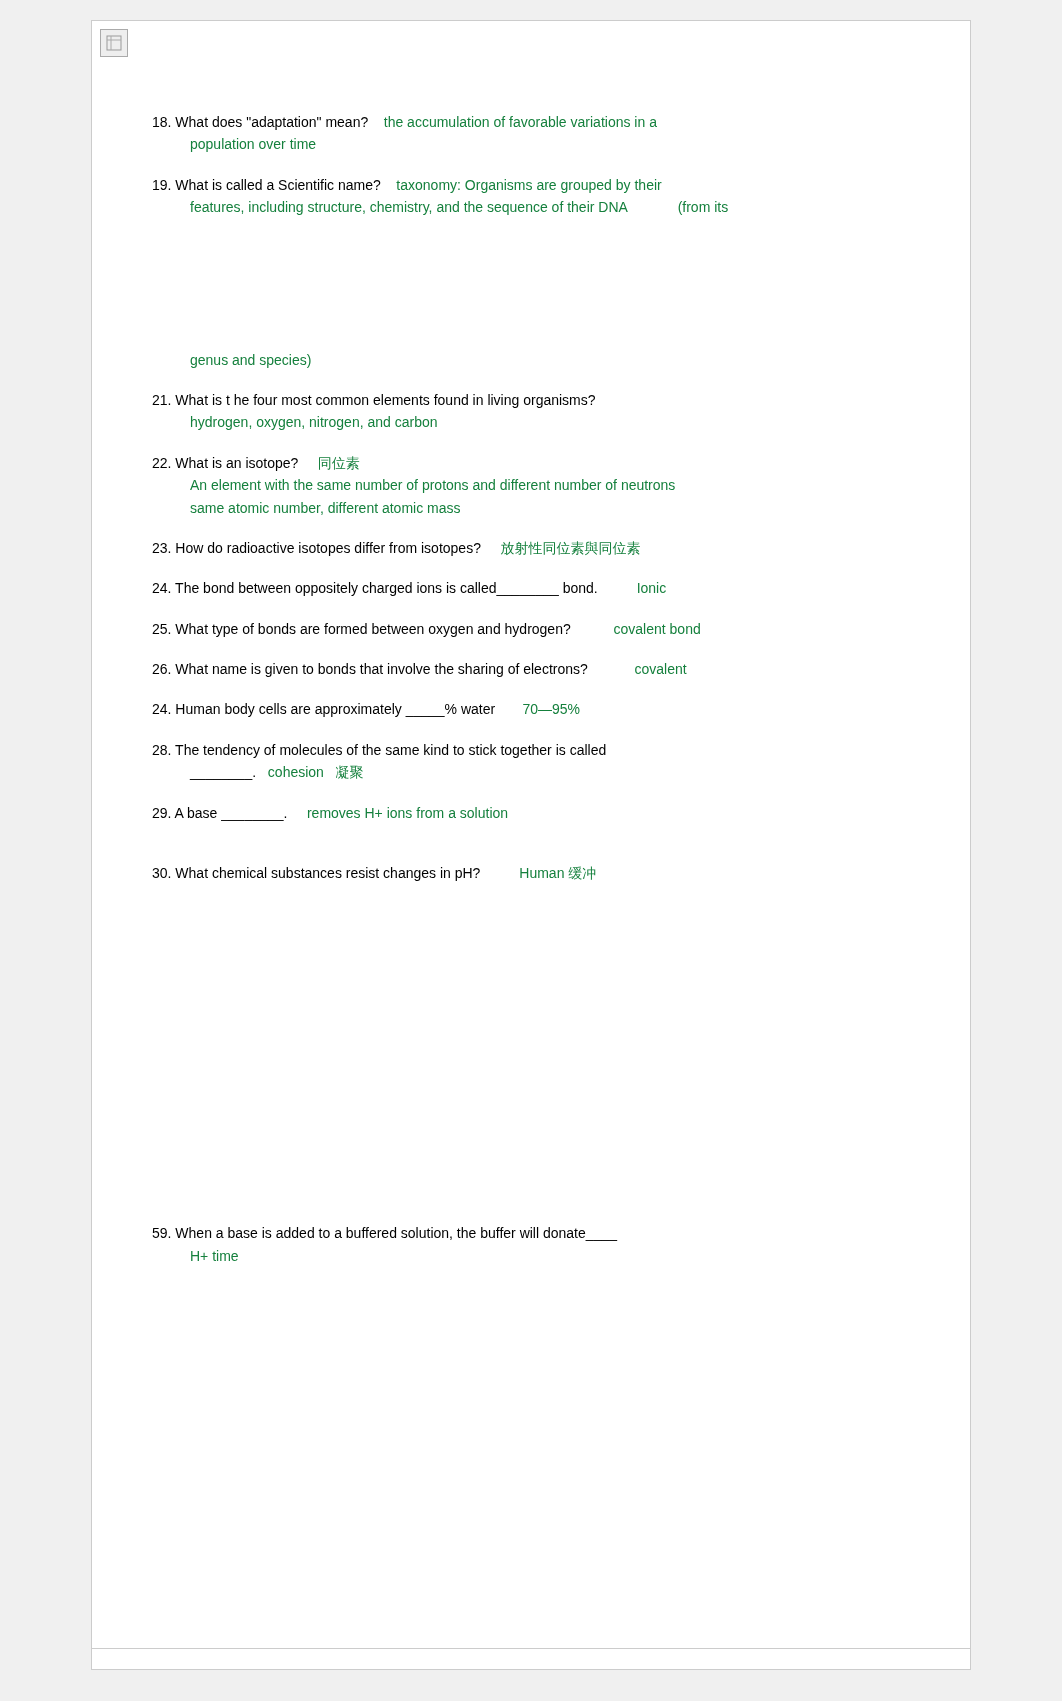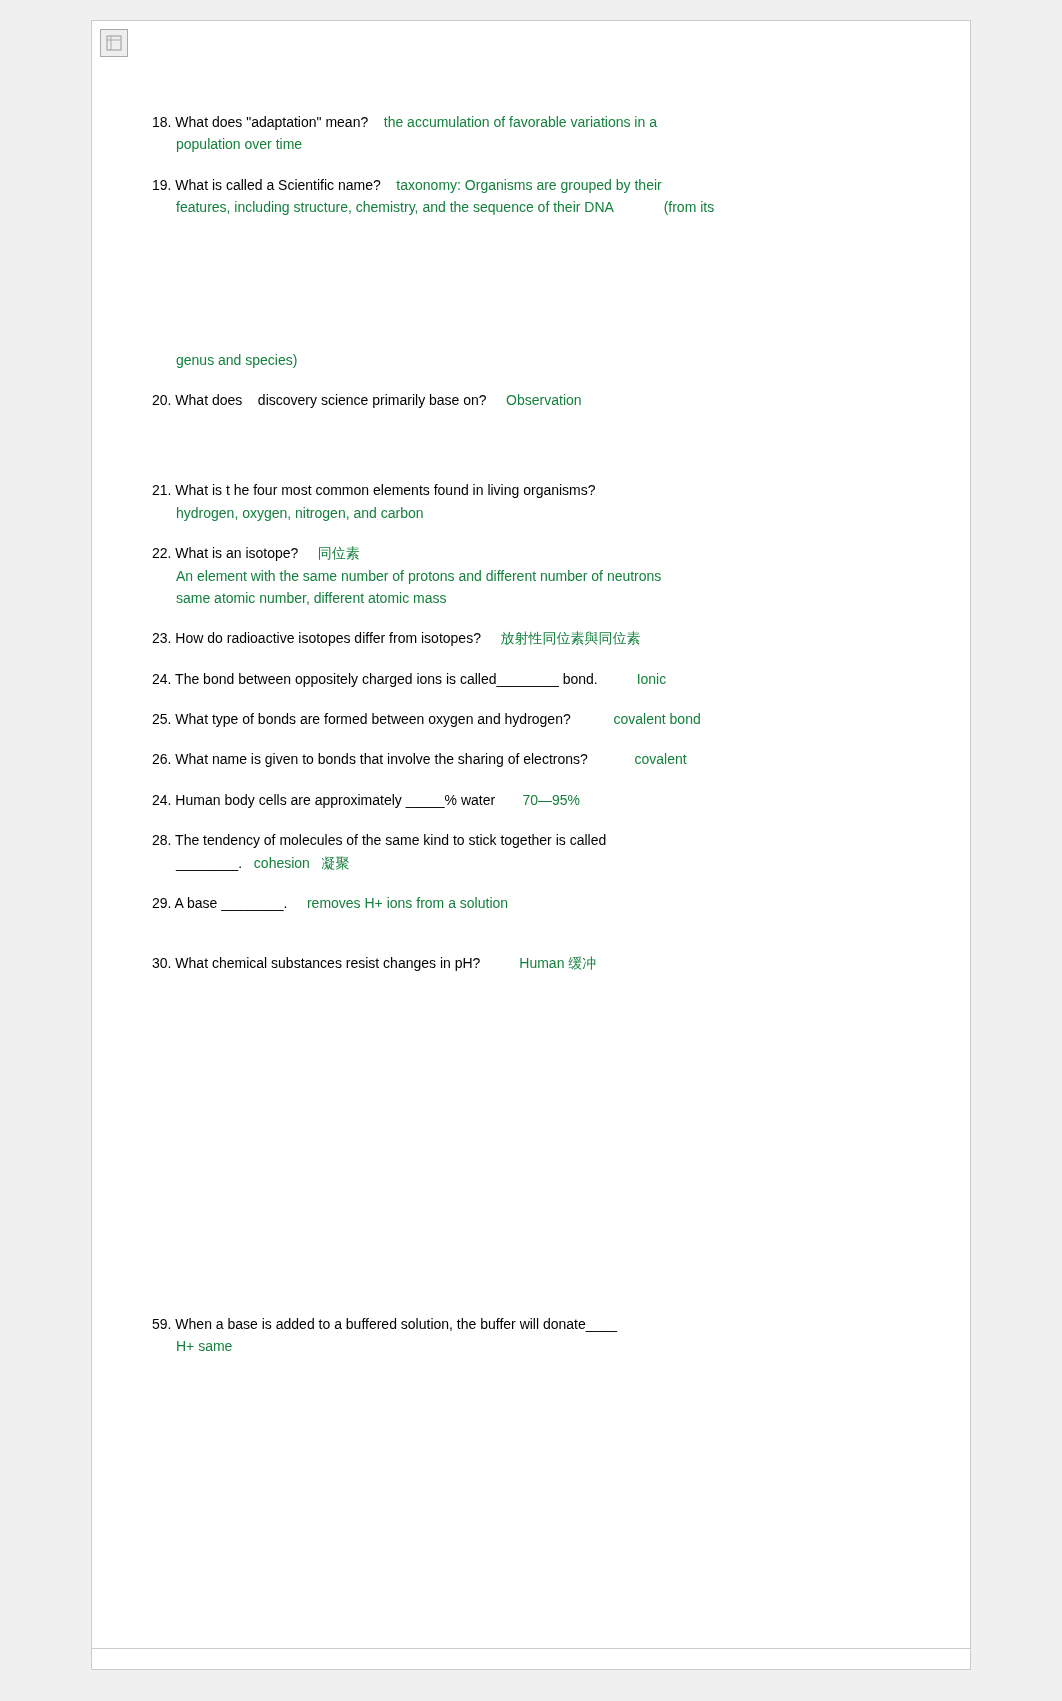--- a/index.html
+++ b/index.html
@@ -35,21 +35,21 @@
     .question-block {
       margin-bottom: 18px;
       font-size: 14px;
       color: #000;
       line-height: 1.6;
     }
     .answer {
       color: #15803d;
     }
     .indent {
-      margin-left: 24px;
+      margin-left: 38px;
     }
     .bottom-border {
       position: absolute;
       bottom: 20px;
       left: 0;
       right: 0;
       height: 1px;
       background: #ccc;
     }
   </style>
@@ -82,27 +82,20 @@
       &nbsp;&nbsp;&nbsp;&nbsp;&nbsp;&nbsp;&nbsp;&nbsp;&nbsp;&nbsp;&nbsp;
       <span class="answer">(from its</span>
     </div>
     
     <div style="height: 130px;"></div>
     <div class="indent">
       <span class="answer">genus and species)</span>
     </div>
   </div>
 
-  <div class="question-block">
-    <span>20.</span>
-    <span>What does</span>
-    <span>&nbsp;&nbsp;&nbsp;discovery science primarily base on?&nbsp;&nbsp;&nbsp;&nbsp;</span>
-    <span class="answer">Observation</span>
-    <div style="height: 50px;"></div>
-  </div>
 
   <div class="question-block">
     <span>21.</span>
     <span>What is t he four most common elements found in living organisms?</span>
     <div class="indent">
       <span class="answer">hydrogen, oxygen, nitrogen, and carbon</span>
     </div>
   </div>
 
   <div class="question-block">
@@ -168,18 +161,18 @@
     <span> What chemical substances resist changes in pH?&nbsp;&nbsp;&nbsp;&nbsp;&nbsp;&nbsp;&nbsp;&nbsp;&nbsp;</span>
     <span class="answer">Human 缓冲</span>
   </div>
 
   <div style="height: 320px;"></div>
 
   <div class="question-block">
     <span>59.</span>
     <span> When a base is added to a buffered solution, the buffer will donate____</span>
     <div class="indent">
-      <span class="answer">H+ same</span>
+      <span class="answer">H+ time</span>
     </div>
   </div>
 
   <div class="bottom-border"></div>
 </div>
 
 </body></html>

